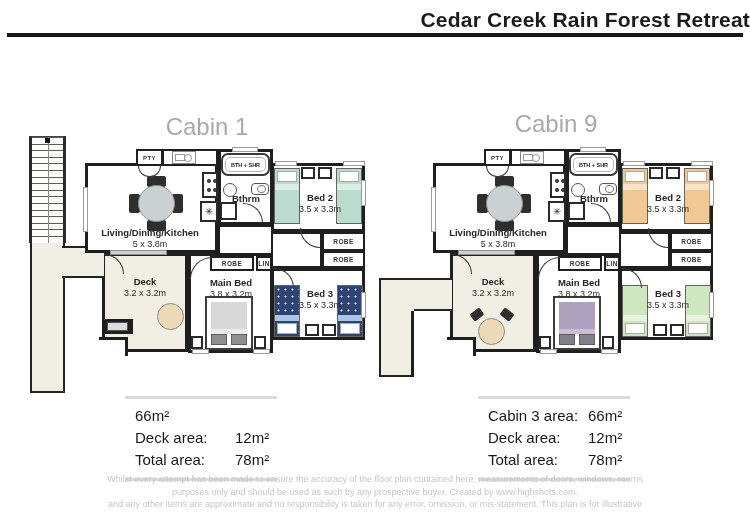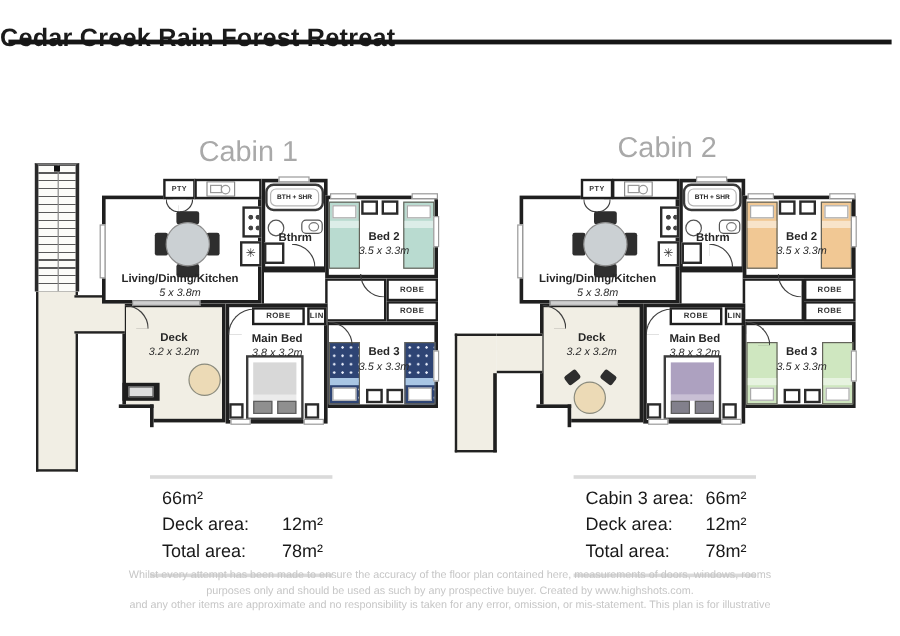--- a/index.html
+++ b/index.html
@@ -1,36 +1,36 @@
 <!DOCTYPE html>
 <html><head>
 <meta charset="utf-8">
 <style>
   html,body{margin:0;padding:0;background:#fff;}
   #page{position:relative;width:750px;height:530px;background:#ffffff;overflow:hidden;
         font-family:"Liberation Sans","DejaVu Sans",sans-serif;}
   .abs{position:absolute;box-sizing:border-box;}
   
-  .page-title{position:absolute;top:20px;left:0;right:0;text-align:left;font-size:21px;
+  .page-title{position:absolute;top:8px;left:0;right:0;text-align:right;font-size:21px;
               font-weight:600;color:#1b1b1b;letter-spacing:0.2px;}
   .title-rule{position:absolute;top:33px;left:7px;right:7px;height:4px;background:#161616;}
   .cabin-title{position:absolute;transform:translateX(-50%);font-size:24px;color:#a9a9a9;white-space:nowrap;}
   
   .room{position:absolute;background:#fff;border:3px solid #1f1f1f;box-sizing:border-box;}
   .room2{position:absolute;background:#fff;border:2px solid #1f1f1f;box-sizing:border-box;}
   .walk{position:absolute;background:#f1eee4;box-sizing:border-box;}
   .notch{position:absolute;background:#fff;border-top:3px solid #1f1f1f;border-right:3px solid #1f1f1f;box-sizing:border-box;}
   .wallbit{position:absolute;background:#1f1f1f;}
   .stairs{position:absolute;box-sizing:border-box;background:repeating-linear-gradient(to bottom,#5a5a5a 0 1px,#fcfcf9 1px 6.6px);
           border-left:3px solid #2a2a2a;border-right:3px solid #2a2a2a;border-top:1.5px solid #444;}
   .stairs::after{content:"";position:absolute;top:0;bottom:0;left:50%;width:1px;background:#8a8a8a;}
   .stair-dot{position:absolute;width:5px;height:5px;background:#111;}
   
   .rlabel{position:absolute;transform:translateX(-50%);font-size:9.5px;font-weight:600;color:#262626;white-space:nowrap;}
-  .rdims{position:absolute;transform:translateX(-50%);font-size:9px;color:#2c2c2c;white-space:nowrap;font-style:italic;}
+  .rdims{position:absolute;transform:translateX(-50%);font-size:9px;color:#2c2c2c;white-space:nowrap;}
   .smbox{display:flex;align-items:center;justify-content:center;font-size:6.5px;font-weight:bold;
          color:#333;letter-spacing:0.4px;}
   
   .dtable{position:absolute;border-radius:50%;background:#cbd0d3;border:1px solid #8e8e8e;box-sizing:border-box;}
   .chair{position:absolute;background:#2e2e2e;border-radius:2px;}
   .decktable{position:absolute;border-radius:50%;background:#ecdab6;border:1px solid #8b8b7d;box-sizing:border-box;}
   .bench{position:absolute;background:#1e1e1e;}
   .bench::before{content:"";position:absolute;left:5px;top:3px;right:5px;bottom:3px;background:#ddd;border:1px solid #555;}
   .tub{position:absolute;background:#fff;border:2px solid #3a3a3a;border-radius:7px;box-sizing:border-box;}
   .tub::before{content:"";position:absolute;inset:2px;border:1px solid #b5b5b5;border-radius:5px;}
@@ -197,21 +197,21 @@
           <span>12m²</span>
         </div>
       <div class="arow">
           <span>Total area:</span>
           <span>78m²</span>
         </div>
     </div>
   </div>
 
   <div class="abs" style="inset:0">
-    <div class="cabin-title" style="left:556px;top:110px">Cabin 2</div>
+    <div class="cabin-title" style="left:556px;top:110px">Cabin 9</div>
 
     <div class="room" style="left:450px;top:253px;width:86px;height:99px;background:#f1eee4"></div>
     <div class="notch" style="left:447px;top:337px;width:29px;height:19px"></div>
     <div class="walk" style="left: 379px; top: 278px; width: 35px; height: 99px; border-left: 2.5px solid rgb(34, 34, 34); border-top: 2.5px solid rgb(34, 34, 34); border-bottom: 2.5px solid rgb(34, 34, 34); background-color: rgb(241, 238, 228);"></div>
     <div class="wallbit" style="left:411px;top:311px;width:3px;height:66px"></div>
     <div class="walk" style="left: 414px; top: 278px; width: 38px; height: 33px; border-top: 2.5px solid rgb(34, 34, 34); border-bottom: 2.5px solid rgb(34, 34, 34); background-color: rgb(241, 238, 228);"></div>
 
     <div class="room2" style="left:566px;top:225px;width:55px;height:30px"></div>
     <div class="room2" style="left:619px;top:232px;width:51px;height:36px"></div>
     <div class="room" style="left:433px;top:163px;width:133px;height:90px"></div>

